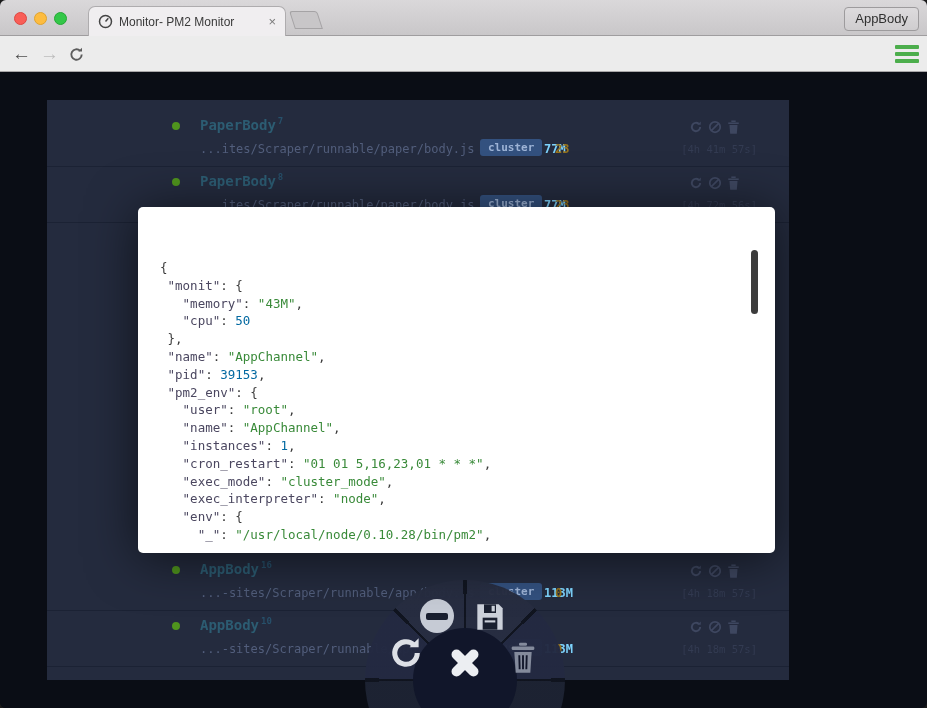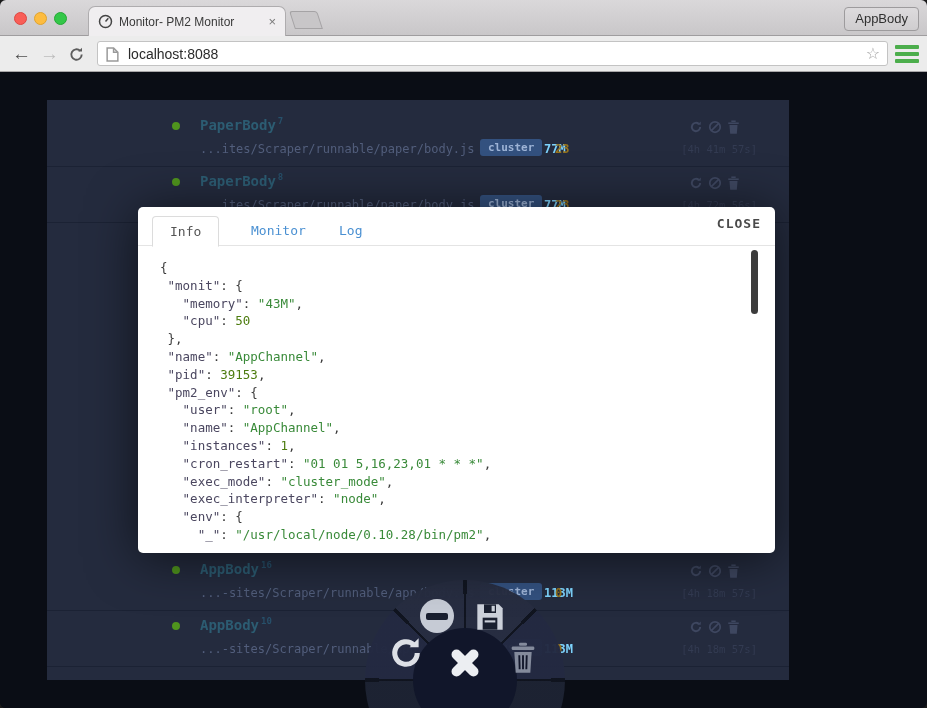--- a/index.html
+++ b/index.html
@@ -90,21 +90,21 @@
     font-family:"DejaVu Sans Mono", monospace; }
   .mhead { position:absolute; left:0; top:0; width:100%; height:39px; border-bottom:1px solid #e4e4e4; }
   .mtab { position:absolute; top:9px; height:31px; line-height:29px; padding:0 17px;
     font-size:13px; color:#4a90d2; }
   .mtab.active { background:#fff; border:1px solid #dcdcdc; border-bottom:1px solid #fff;
     border-radius:4px 4px 0 0; color:#555; z-index:2; }
   .mclose { position:absolute; right:14px; top:9px; font-size:13px; font-weight:bold;
     letter-spacing:1px; color:#4a4a4a; }
   .mbody { position:absolute; left:0; top:40px; right:0; bottom:0; padding:12px 34px 0 22px;
     font-size:12.5px; line-height:17.8px; color:#3a3a3a; white-space:pre; overflow:hidden; }
-  .jk { color:#4b4760; } .js { color:#398a39; } .jn { color:#4d7c0f; }
+  .jk { color:#4b4760; } .js { color:#398a39; } .jn { color:#0369a1; }
   .mscroll { position:absolute; right:17px; top:43px; width:7px; height:64px; background:#3c3c3c; border-radius:4px; z-index:11; }
   svg { display:block; }
 </style>
 </head>
 <body>
 
 <div id="win">
 
   <div class="chrome">
     <div class="tabstrip">
@@ -126,30 +126,20 @@
     </div>
     <div class="toolbar">
       <span class="navbtn back">←</span>
       <span class="navbtn forward">→</span>
       <span class="navbtn reload">
         <svg width="17" height="17" viewBox="0 0 18 18">
             <path d="M14.5 9a5.5 5.5 0 1 1-1.7-3.95" fill="none" stroke="#5c5c5c" stroke-width="2"></path>
             <path d="M14.8 1.8v4h-4z" fill="#5c5c5c"></path>
           </svg>
       </span>
-      <div class="urlbar">
-        <span class="doc">
-          <svg width="13" height="15" viewBox="0 0 12 14">
-              <path d="M1 1h6l4 4v8H1z" fill="none" stroke="#9a9a9a" stroke-width="1.4"></path>
-              <path d="M7 1v4h4" fill="none" stroke="#9a9a9a" stroke-width="1.4"></path>
-            </svg>
-        </span>
-        <span class="url">localhost:8088</span>
-        <span class="star">☆</span>
-      </div>
       <div class="menu">
           <i></i>
           <i></i>
           <i></i>
         </div>
     </div>
   </div>
 
   <div class="page">
     <div class="panel">
@@ -309,25 +299,17 @@
           <line x1="10" y1="10" x2="10" y2="20.5" stroke="#11162a" stroke-width="1.4"></line>
           <line x1="12.8" y1="10" x2="12.5" y2="20.5" stroke="#11162a" stroke-width="1.4"></line>
         </svg>
     </div>
     <div class="ric ric-close">
         <i></i>
         <i></i>
       </div>
 
     <div class="modal">
-      <div class="mhead">
-        <div id="mtabs">
-            <span class="mtab active" style="left:14px">Info</span>
-            <span class="mtab" style="left:96px">Monitor</span>
-            <span class="mtab" style="left:184px">Log</span>
-          </div>
-        <span class="mclose">CLOSE</span>
-      </div>
       <div class="mbody" id="json-body"><div>{</div><div> <span class="jk">"monit"</span>: {</div><div>   <span class="jk">"memory"</span>: <span class="js">"43M"</span>,</div><div>   <span class="jk">"cpu"</span>: <span class="jn">50</span></div><div> },</div><div> <span class="jk">"name"</span>: <span class="js">"AppChannel"</span>,</div><div> <span class="jk">"pid"</span>: <span class="jn">39153</span>,</div><div> <span class="jk">"pm2_env"</span>: {</div><div>   <span class="jk">"user"</span>: <span class="js">"root"</span>,</div><div>   <span class="jk">"name"</span>: <span class="js">"AppChannel"</span>,</div><div>   <span class="jk">"instances"</span>: <span class="jn">1</span>,</div><div>   <span class="jk">"cron_restart"</span>: <span class="js">"01 01 5,16,23,01 * * *"</span>,</div><div>   <span class="jk">"exec_mode"</span>: <span class="js">"cluster_mode"</span>,</div><div>   <span class="jk">"exec_interpreter"</span>: <span class="js">"node"</span>,</div><div>   <span class="jk">"env"</span>: {</div><div>     <span class="jk">"_"</span>: <span class="js">"/usr/local/node/0.10.28/bin/pm2"</span>,</div></div>
       <div class="mscroll"></div>
     </div>
   </div>
 </div>
 
 </body></html>

